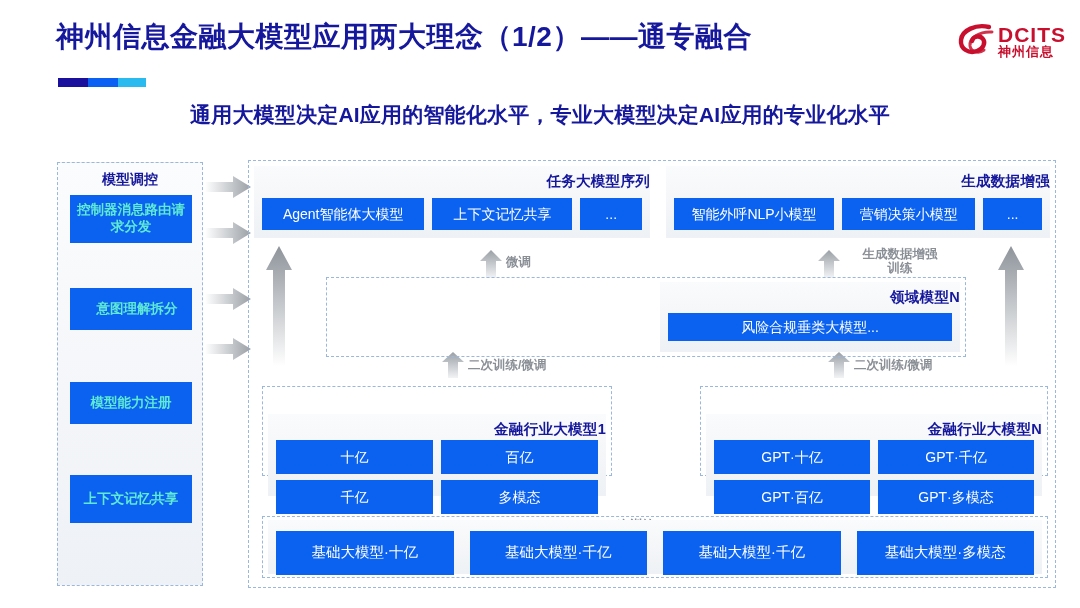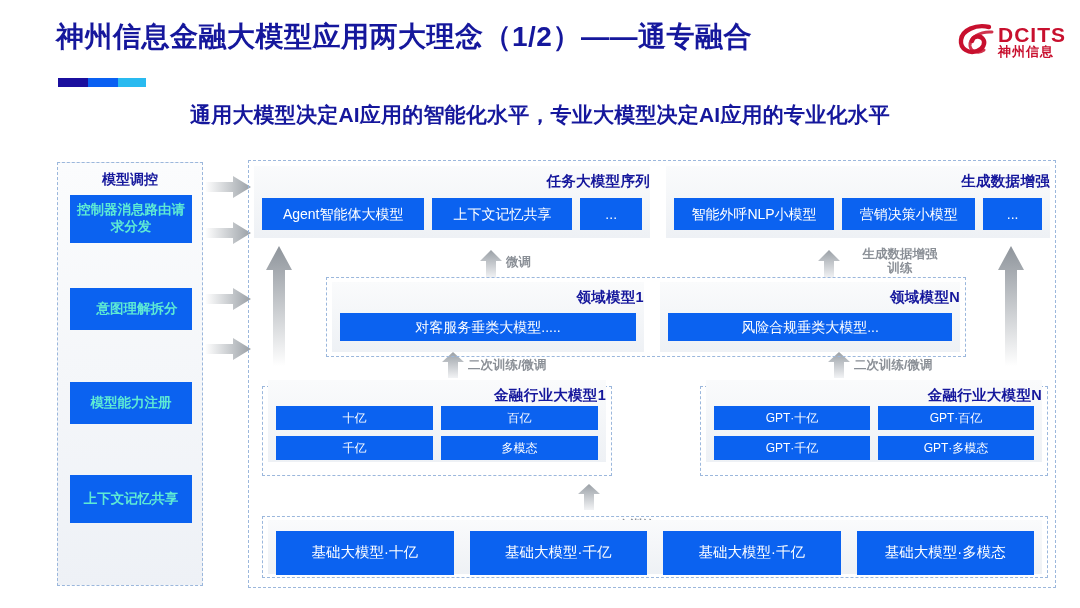--- a/index.html
+++ b/index.html
@@ -90,27 +90,27 @@
   .domain-frame { left:326px; top:277px; width:640px; height:80px; }
   .domain-panel { position:absolute; top:282px; height:70px;
      background: linear-gradient(180deg,#fafbfc 0%, #eef1f5 100%); }
   .dom-left  { left:332px; width:312px; }
   .dom-right { left:660px; width:300px; }
   .dom-box { position:absolute; left:8px; right:8px; top:31px; height:28px; }
 
   
   .ind-frame-left  { left:262px; top:386px; width:350px; height:90px; }
   .ind-frame-right { left:700px; top:386px; width:348px; height:90px; }
-  .ind-panel { position:absolute; top:380px; height:82px;
+  .ind-panel { position:absolute; top:414px; height:82px;
      background: linear-gradient(180deg,#fafbfc 0%, #eef1f5 100%); }
   .ind-left  { left:268px; width:338px; }
   .ind-right { left:706px; width:336px; }
   .ind-grid { position:absolute; left:8px; right:8px; top:26px;
      display:grid; grid-template-columns:1fr 1fr; gap:6px 8px; }
-  .ind-grid .blue-box { height:24px; font-size:12px; }
+  .ind-grid .blue-box { height:34px; font-size:14px; }
 
   
   .base-frame { left:262px; top:516px; width:786px; height:62px; }
   .base-panel { position:absolute; left:268px; top:520px; width:774px; height:54px;
      background: linear-gradient(180deg,#fafbfc 0%, #eef1f5 100%); }
   .base-row { position:absolute; left:8px; right:8px; top:11px; height:44px; display:flex; gap:16px; }
   .base-row .blue-box { flex:1; font-size:14.5px; }
 
   
   .u-arrow { position:absolute; }
@@ -229,24 +229,20 @@
   <div class="panel task-right">
     <div class="panel-title">生成数据增强</div>
     <div class="task-row">
       <div class="blue-box" style="flex:1.5;">智能外呼NLP小模型</div>
       <div class="blue-box" style="flex:1.25;">营销决策小模型</div>
       <div class="blue-box" style="flex:0.55;">...</div>
     </div>
   </div>
 
   <div class="dashed-group domain-frame"></div>
-  <div class="domain-panel dom-left">
-    <div class="panel-title">领域模型1</div>
-    <div class="blue-box dom-box">对客服务垂类大模型.....</div>
-  </div>
   <div class="domain-panel dom-right">
     <div class="panel-title">领域模型N</div>
     <div class="blue-box dom-box">风险合规垂类大模型...</div>
   </div>
 
   <div class="dashed-group ind-frame-left"></div>
   <div class="dashed-group ind-frame-right"></div>
 
   <div class="ind-panel ind-left">
     <div class="panel-title">金融行业大模型1</div>
@@ -255,22 +251,22 @@
       <div class="blue-box">百亿</div>
       <div class="blue-box">千亿</div>
       <div class="blue-box">多模态</div>
     </div>
   </div>
 
   <div class="ind-panel ind-right">
     <div class="panel-title">金融行业大模型N</div>
     <div class="ind-grid">
       <div class="blue-box">GPT·十亿</div>
+      <div class="blue-box">GPT·千亿</div>
       <div class="blue-box">GPT·百亿</div>
-      <div class="blue-box">GPT·千亿</div>
       <div class="blue-box">GPT·多模态</div>
     </div>
   </div>
 
   <div class="dashed-group base-frame"></div>
   <div class="base-panel">
     <div class="base-row">
       <div class="blue-box">基础大模型·十亿</div>
       <div class="blue-box">基础大模型·千亿</div>
       <div class="blue-box">基础大模型·千亿</div>

